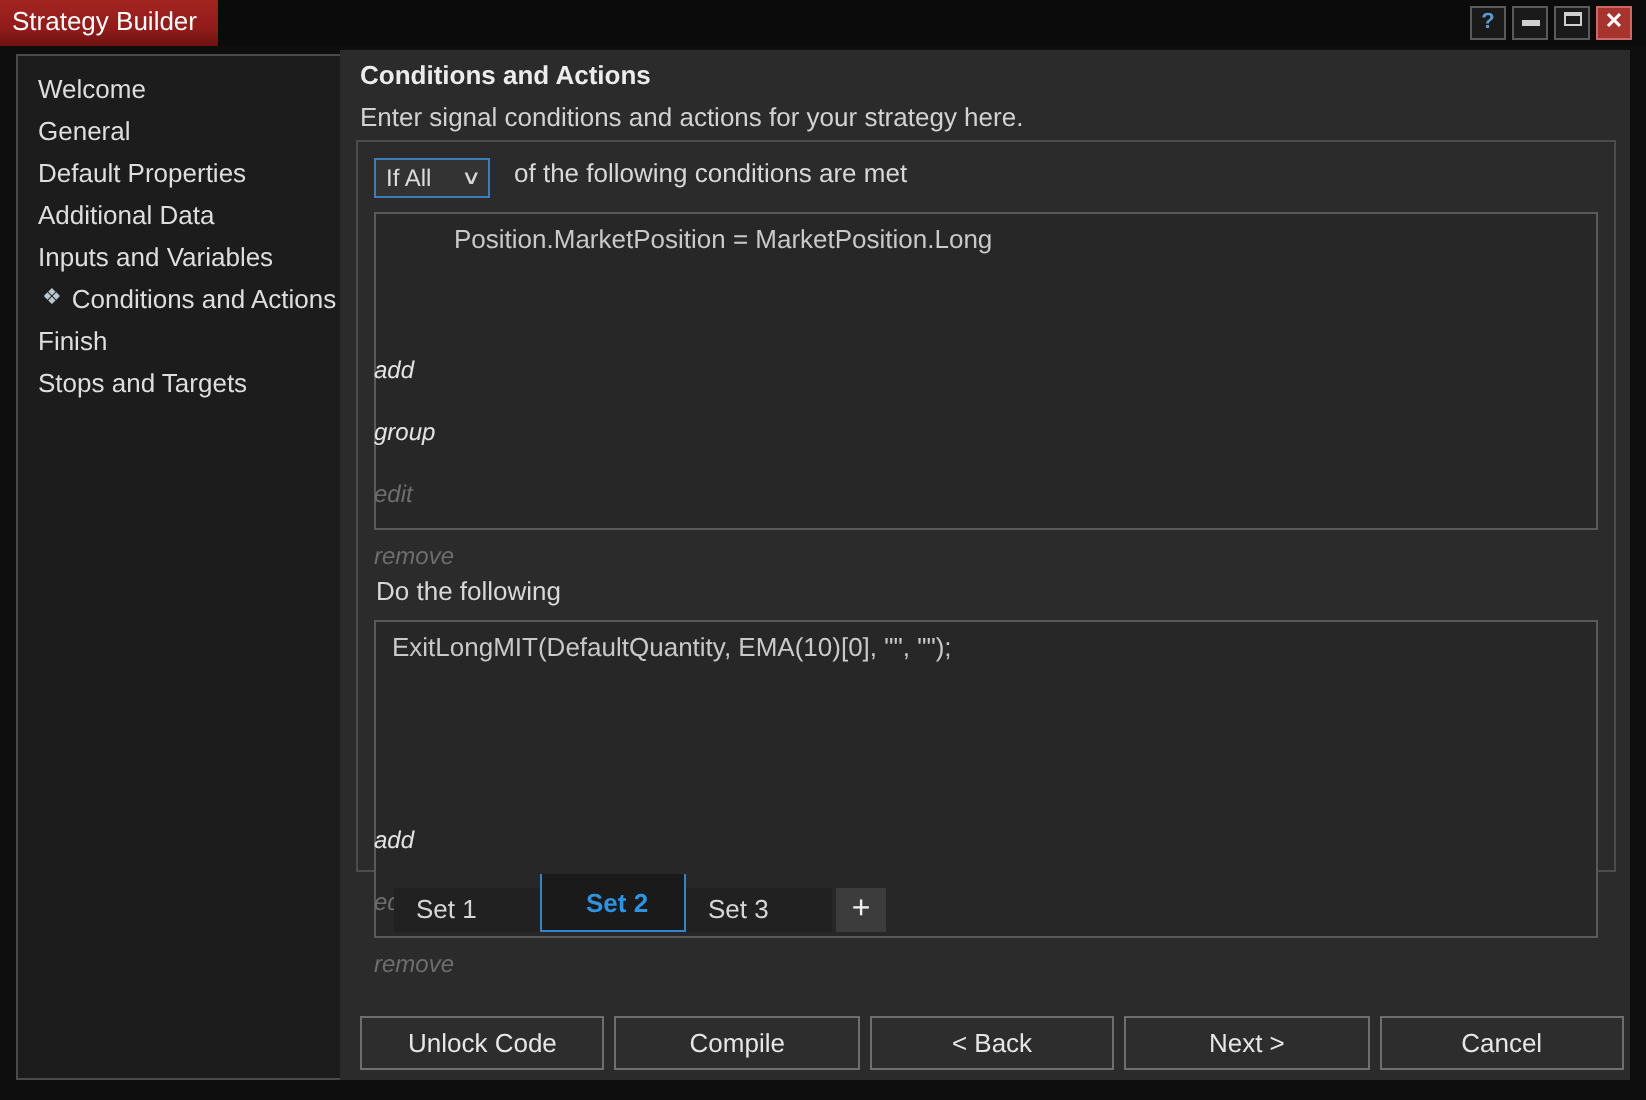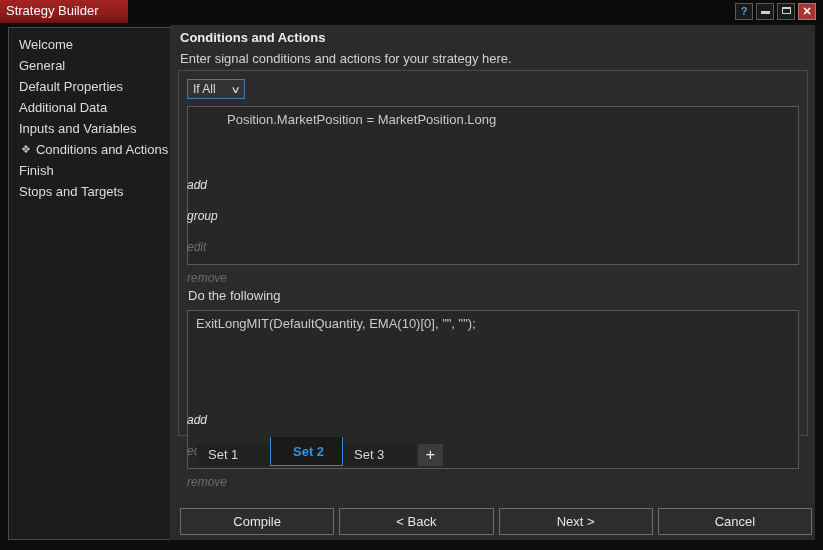--- a/index.html
+++ b/index.html
@@ -1,21 +1,21 @@
 <!DOCTYPE html>
 <html><head>
 <meta charset="utf-8">
 <style>
   html,body{margin:0;padding:0;background:#000;}
   .window{position:relative;width:823px;height:550px;background:#0e0e0e;
     font-family:"Liberation Sans",sans-serif;overflow:hidden;
     -webkit-font-smoothing:antialiased;}
   
   .titlebar{position:absolute;top:0;left:0;right:0;height:23px;background:#0b0b0b;}
-  .title-tab{position:absolute;left:0;top:0;height:23px;padding:0 29px 0 6px;
+  .title-tab{position:absolute;left:0;top:0;height:23px;padding:0 10px 0 6px;
     background:linear-gradient(180deg,#a32421 0%,#8e1b1a 65%,#6e1211 100%);
     color:#fafafa;font-size:13px;line-height:21px;white-space:nowrap;}
   .win-controls{position:absolute;right:7px;top:3px;display:flex;gap:3px;}
   .win-btn{width:18px;height:17px;background:#1a1a1a;border:1px solid #5a5a5a;
     color:#cfcfcf;font-size:11px;line-height:14px;text-align:center;
     box-sizing:border-box;cursor:default;}
   .win-btn.help{color:#5b9bd5;font-weight:bold;}
   .win-btn.close{background:#a83430;border-color:#c96a66;color:#fff;font-weight:bold;}
   .glyph-min{display:inline-block;width:9px;height:3px;background:#cfcfcf;margin-bottom:1px;}
   .glyph-max{display:inline-block;width:9px;height:7px;border:1px solid #cfcfcf;
@@ -102,20 +102,21 @@
     <div class="page-title">Conditions and Actions</div>
     <div class="page-sub">Enter signal conditions and actions for your strategy here.</div>
 
     <div class="groupbox">
 
       <div class="cond-row">
         <div class="dropdown">
           <span>If All</span>
           <span class="chevron">∨</span>
         </div>
+        <span class="cond-row-label">of the following conditions are met</span>
       </div>
 
       <div class="listbox">
         <div class="cond-item">Position.MarketPosition = MarketPosition.Long</div>
       </div>
 
       <div class="links">
         <span class="link">add</span>
         <span class="link">group</span>
         <span class="link disabled">edit</span>
@@ -138,20 +139,21 @@
     <div class="tabs">
       <div class="tab">Set 1</div>
       <div class="tab active">Set 2</div>
       <div class="tab">Set 3</div>
       <div class="add-tab">
         <span>+</span>
       </div>
     </div>
 
     <div class="footer-buttons">
+      <div class="btn">Unlock Code</div>
       <div class="btn">Compile</div>
       <div class="btn">&lt; Back</div>
       <div class="btn">Next &gt;</div>
       <div class="btn">Cancel</div>
     </div>
   </div>
 
 </div>
 
 </body></html>

